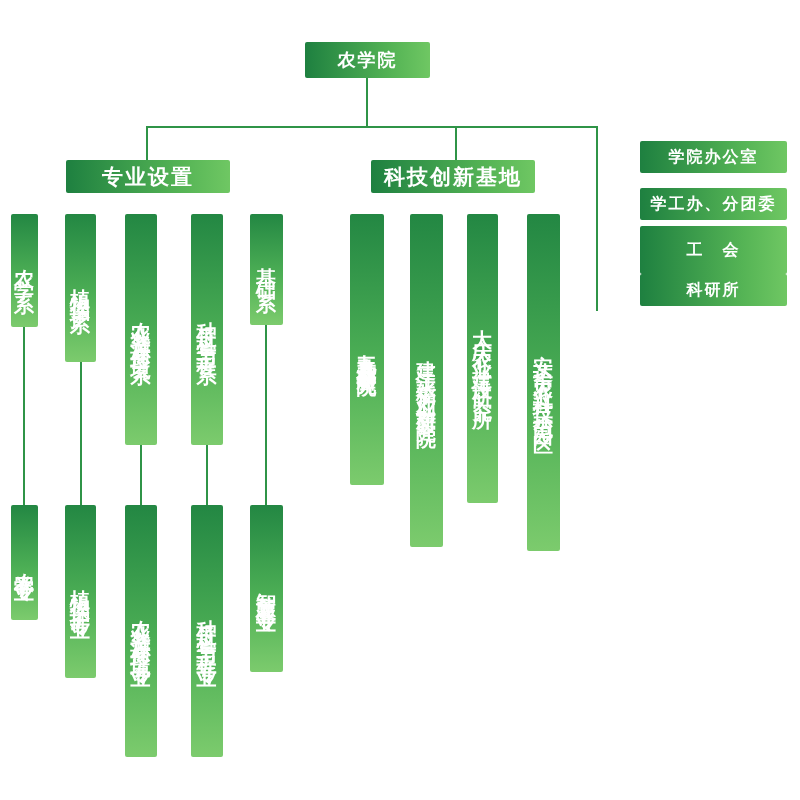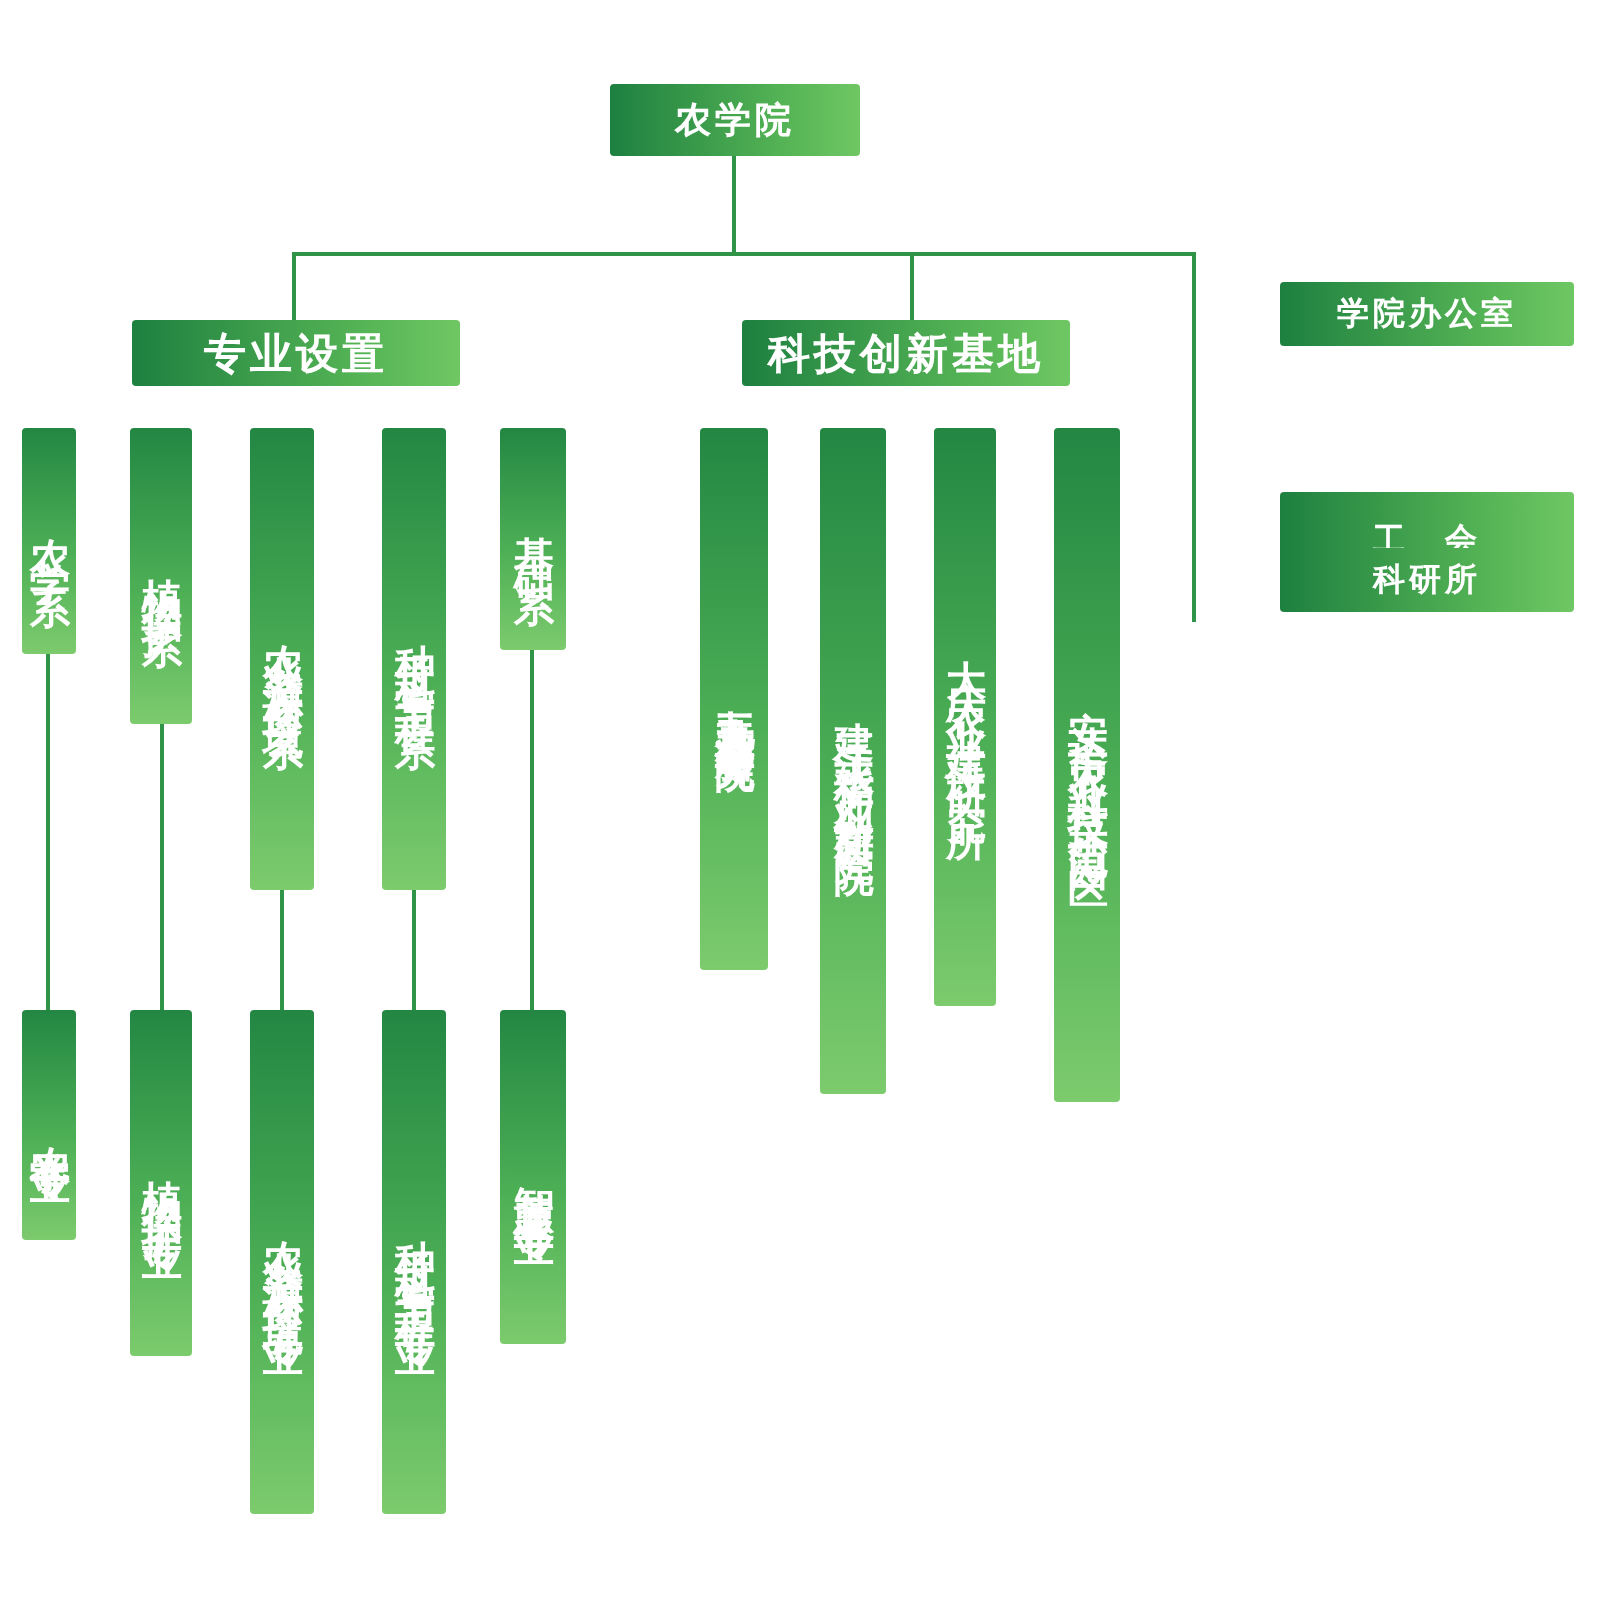--- a/index.html
+++ b/index.html
@@ -71,21 +71,22 @@
   <div class="line" style="left:140px; top:444px; width:2px;   height:62px;"></div>
   <div class="line" style="left:206px; top:444px; width:2px;   height:62px;"></div>
   <div class="line" style="left:265px; top:324px; width:2px;   height:182px;"></div>
 
   <div class="hbox root" style="left:305px; top:42px; width:125px; height:36px;">农学院</div>
 
   <div class="hbox group" style="left:66px; top:160px; width:164px; height:33px;">专业设置</div>
   <div class="hbox admin" style="left:640px; top:141px; width:147px; height:32px;">学院办公室</div>
 
   <div class="hbox group" style="left:371px; top:160px; width:164px; height:33px;">科技创新基地</div>
-  <div class="hbox admin" style="left:640px; top:246px; width:147px; height:48px;">工　会</div>
+  <div class="hbox admin" style="left:640px; top:188px; width:147px; height:32px;">学工办、分团委</div>
+  <div class="hbox admin" style="left:640px; top:226px; width:147px; height:48px;">工　会</div>
   <div class="hbox admin" style="left:640px; top:274px; width:147px; height:32px;">科研所</div>
 
   <div class="vbox" style="left:11px;  top:214px; width:27px; height:113px;">
     <span class="vtext" style="letter-spacing:12px;">农学系</span>
   </div>
   <div class="vbox" style="left:65px;  top:214px; width:31px; height:148px;">
     <span class="vtext" style="letter-spacing:6px;">植物保护系</span>
   </div>
   <div class="vbox" style="left:125px; top:214px; width:32px; height:231px;">
     <span class="vtext" style="letter-spacing:6px;">农业资源与环境系</span>

